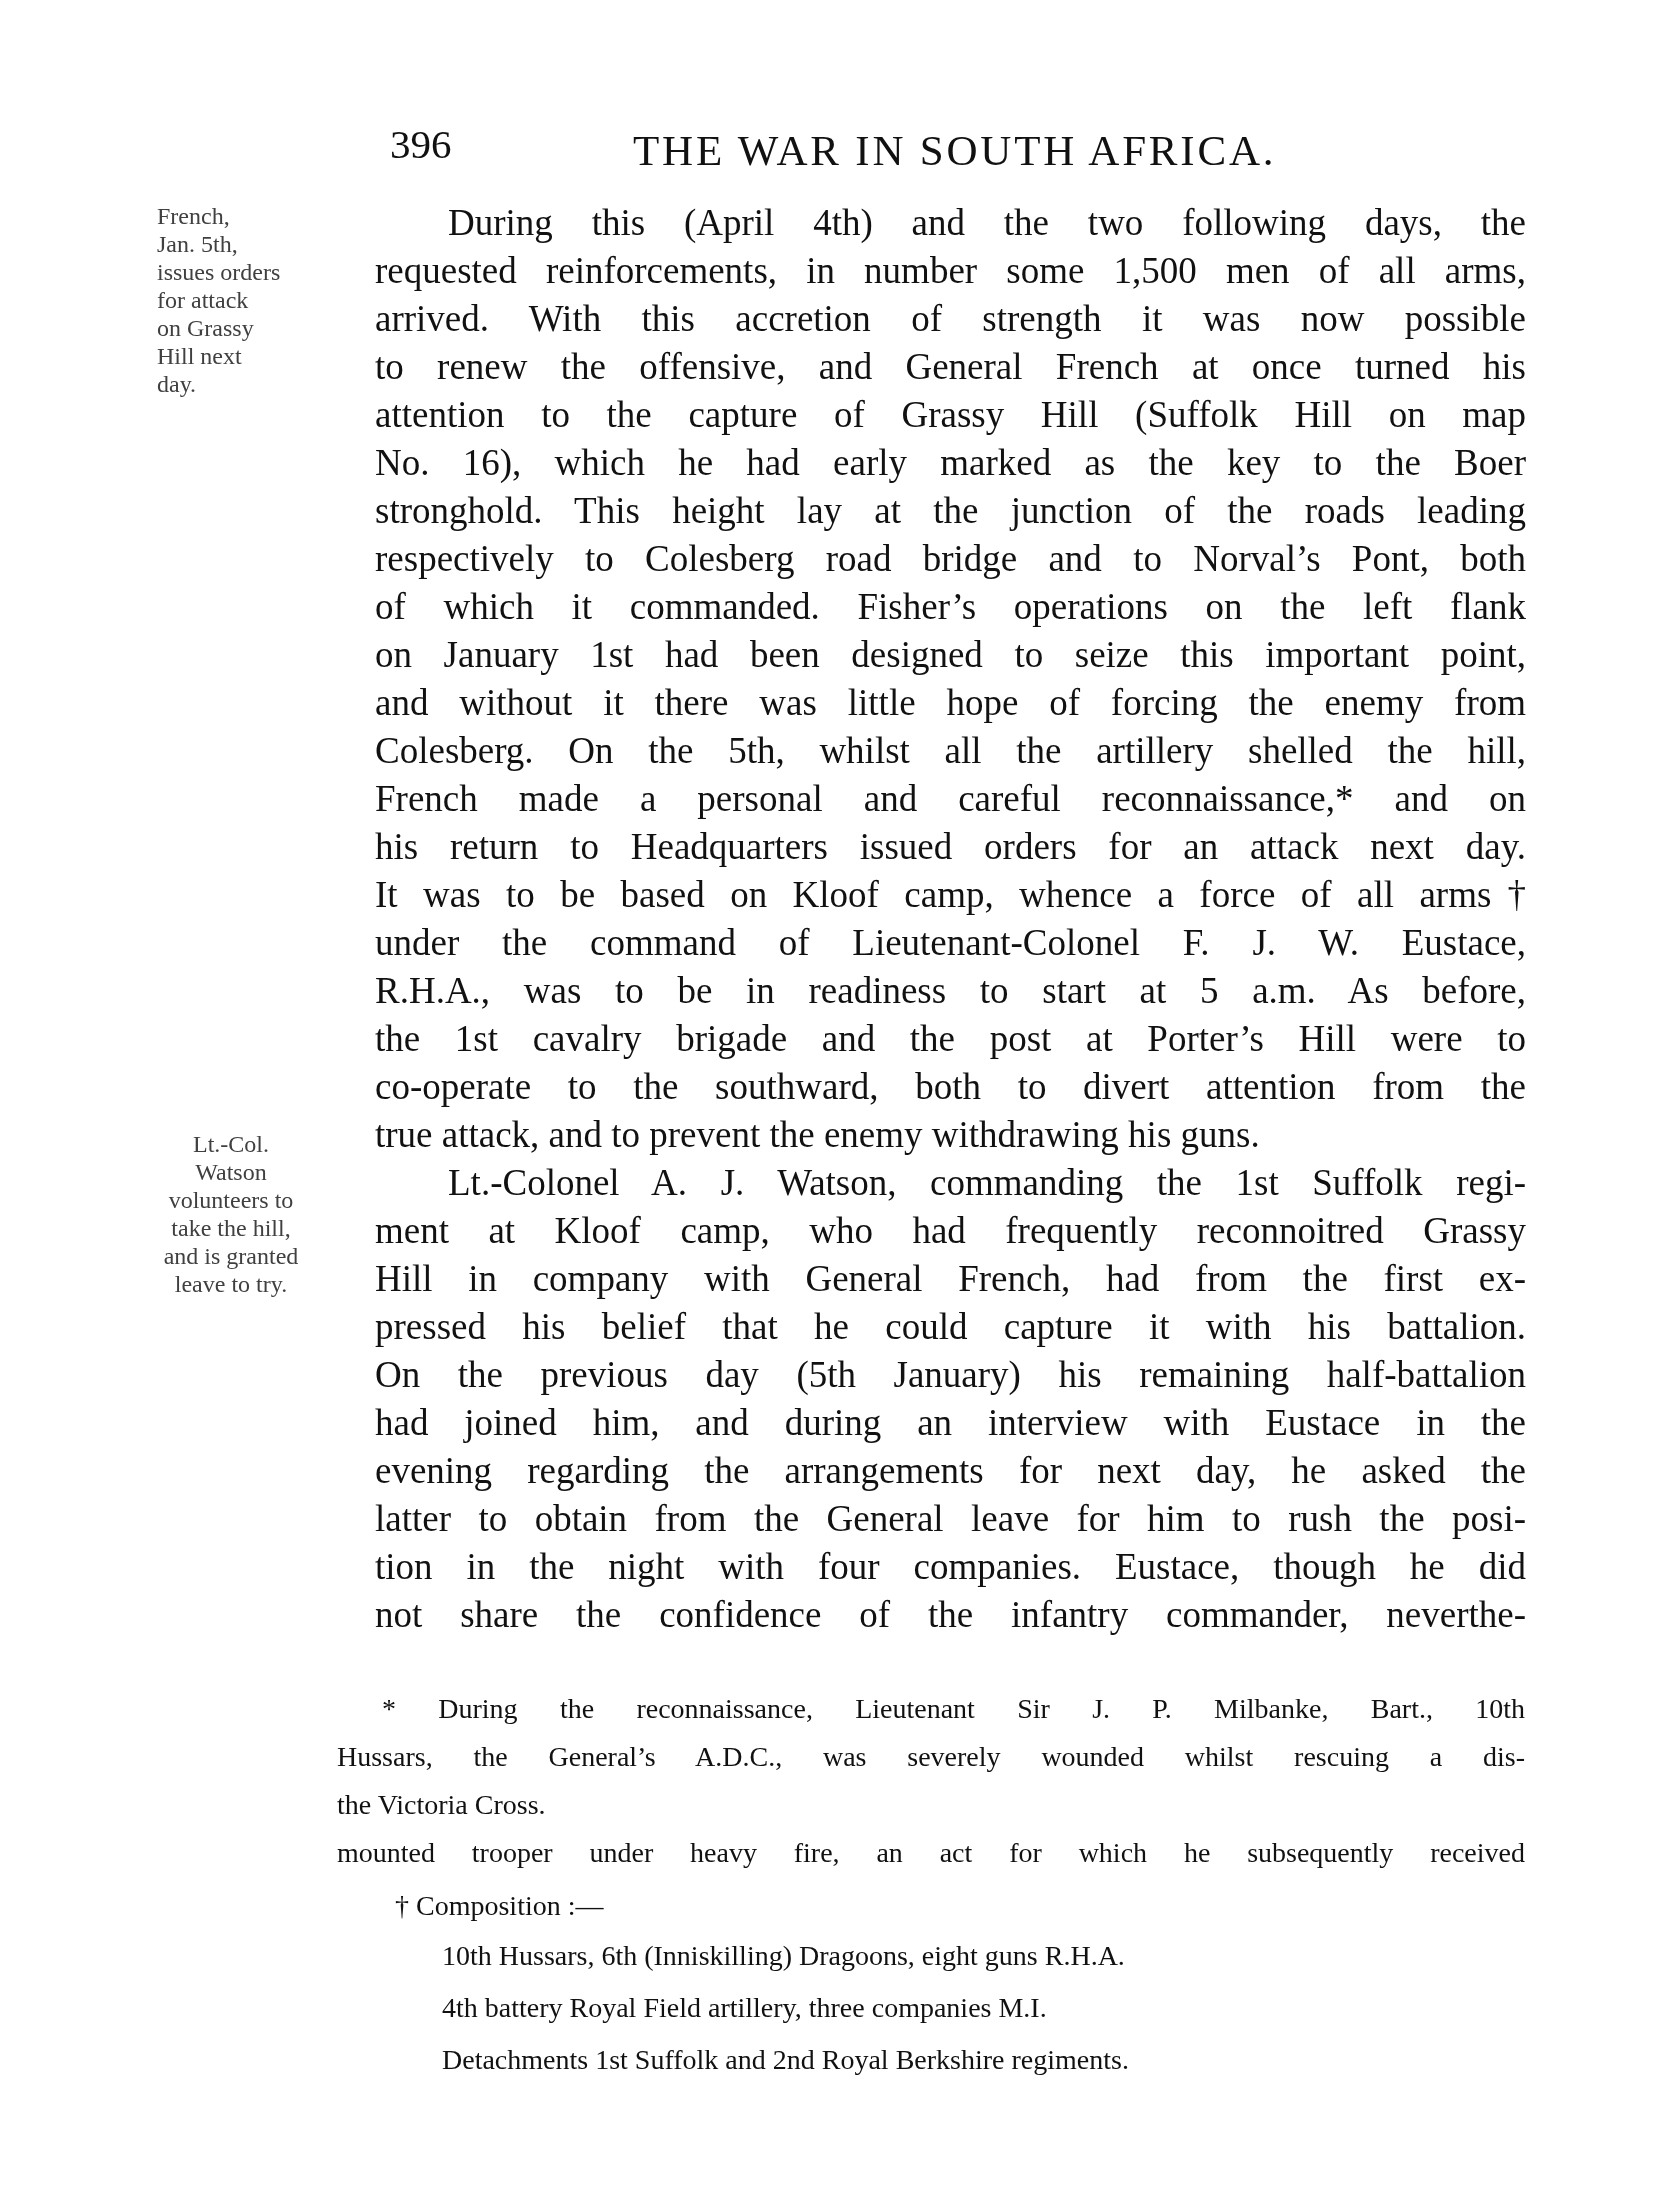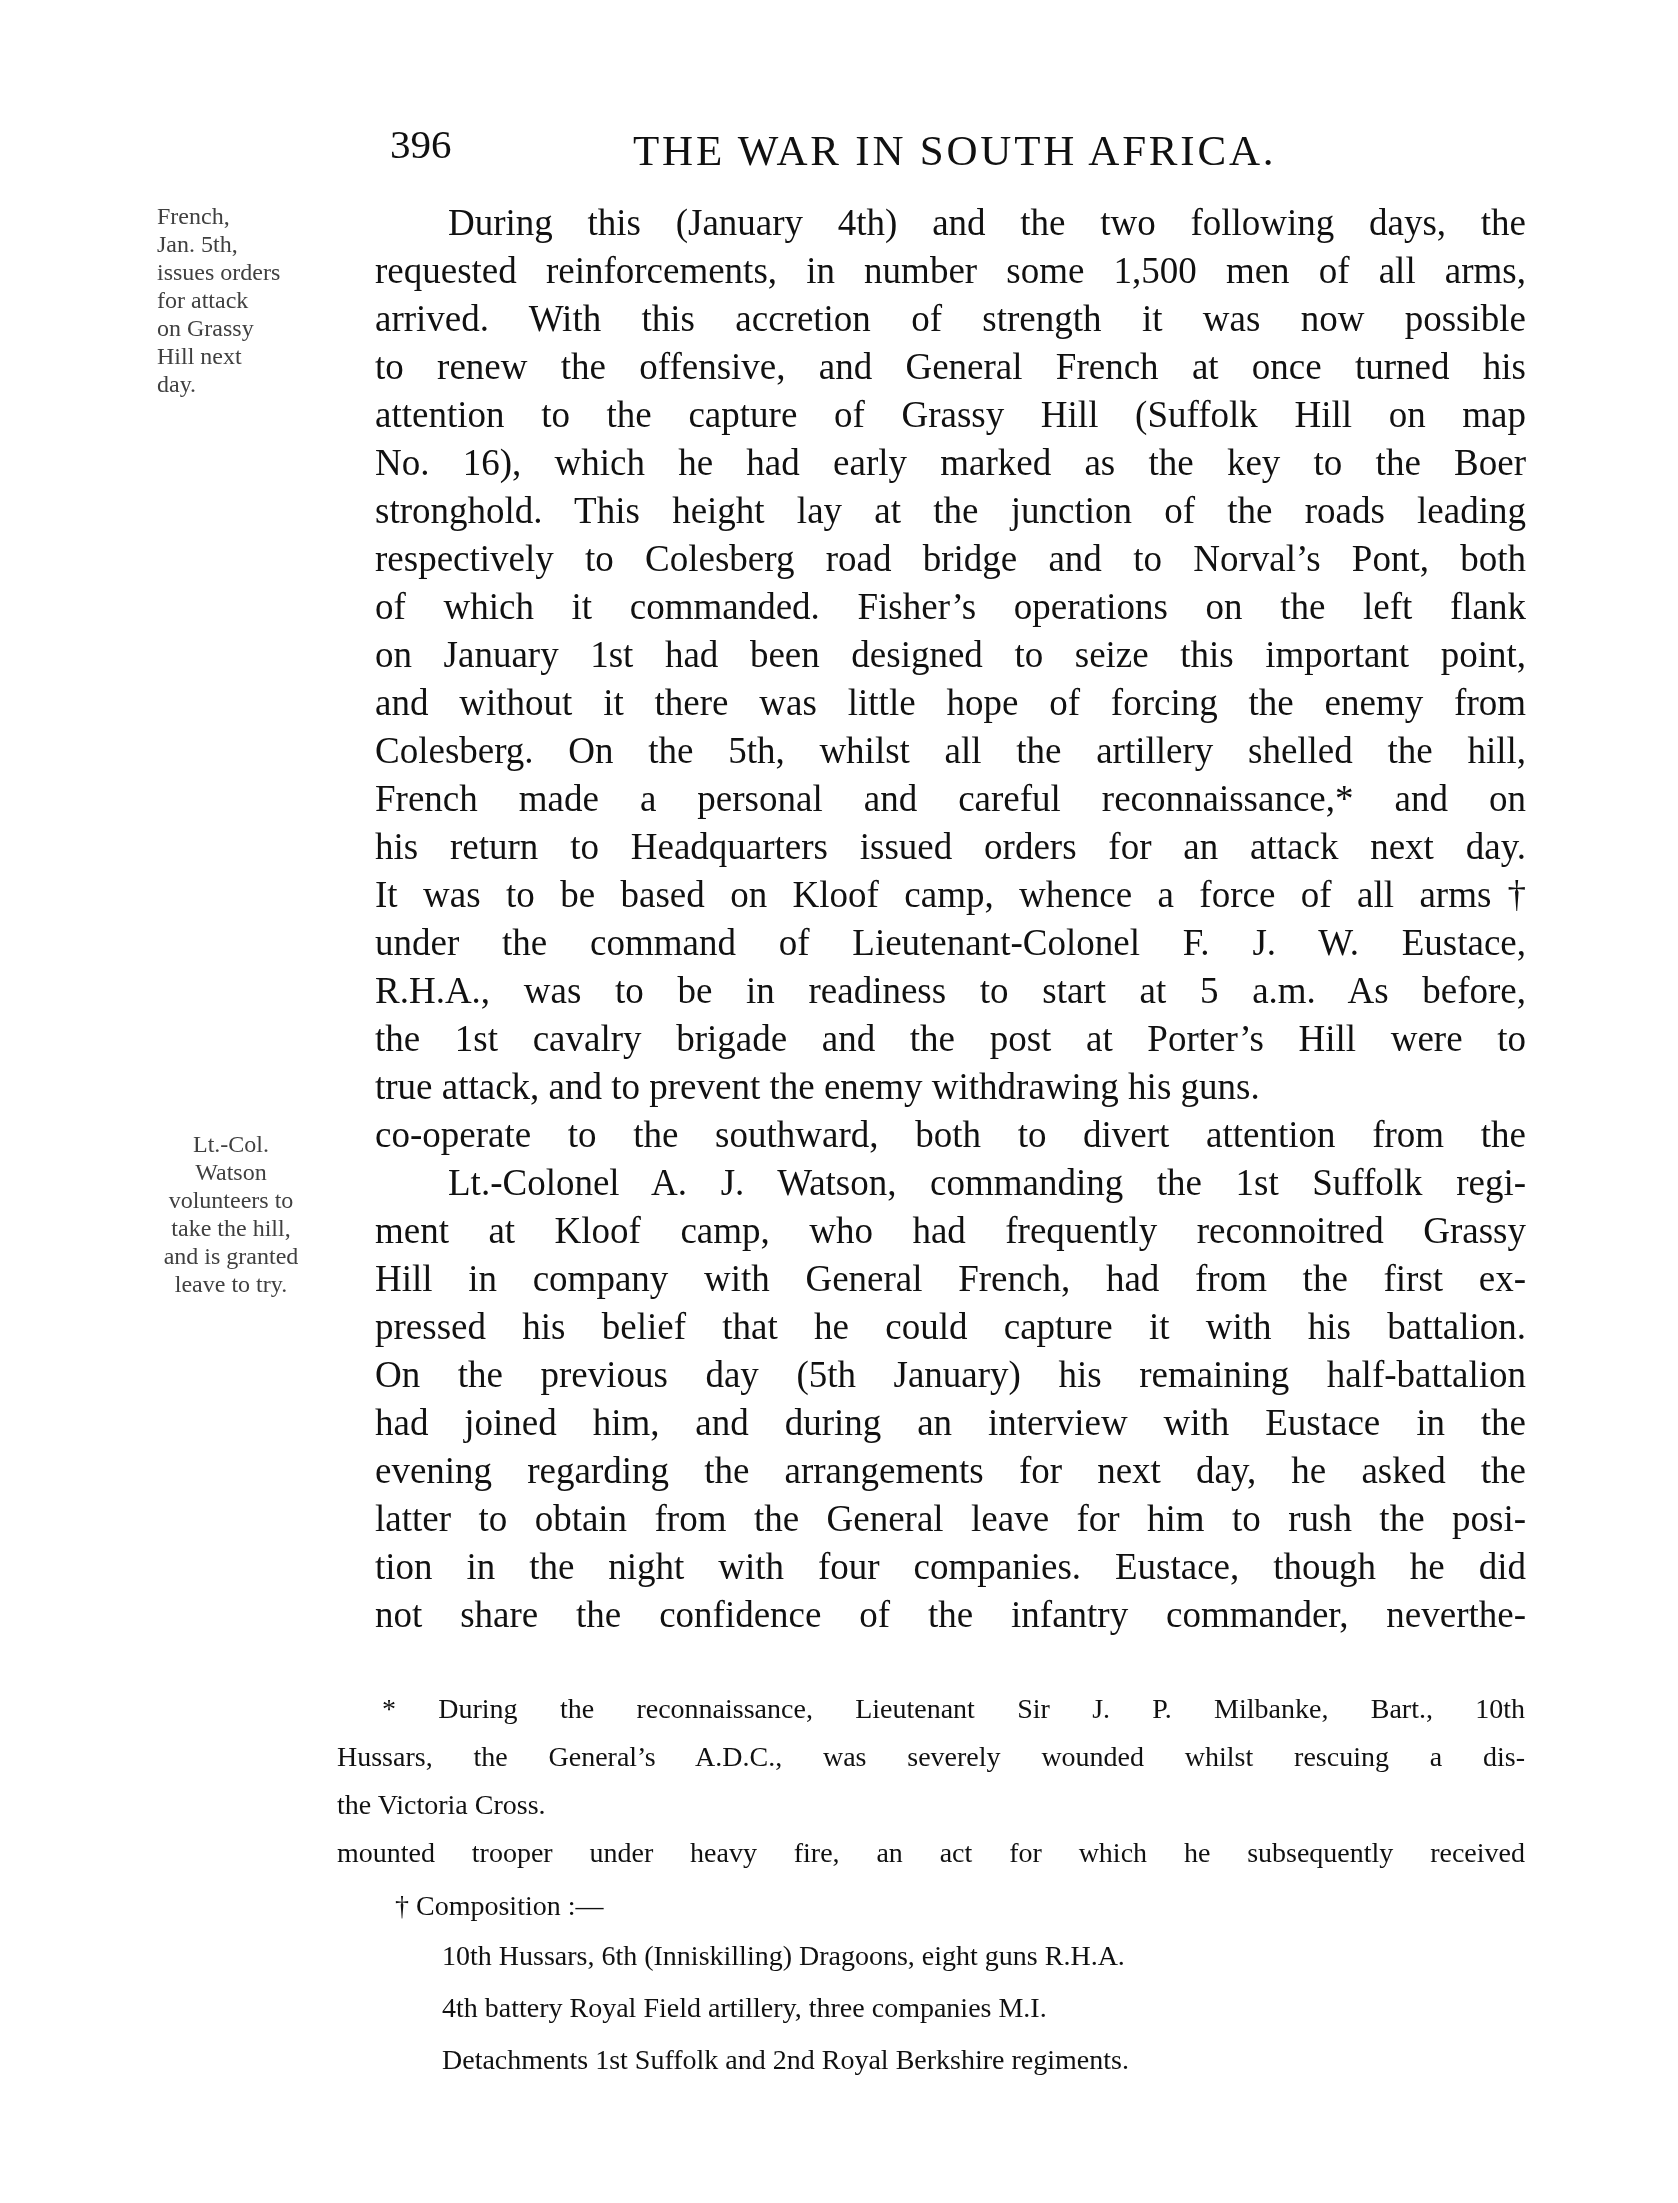--- a/index.html
+++ b/index.html
@@ -54,40 +54,40 @@
   <span class="sn-line">Lt.-Col.</span>
   <span class="sn-line">Watson</span>
   <span class="sn-line">volunteers to</span>
   <span class="sn-line">take the hill,</span>
   <span class="sn-line">and is granted</span>
   <span class="sn-line">leave to try.</span>
 </div>
 
 <div class="body-text">
   <div>
-    <span class="line indent">During this (January 4th) and the two following days, the</span>
+    <span class="line indent">During this (April 4th) and the two following days, the</span>
     <span class="line">requested reinforcements, in number some 1,500 men of all arms,</span>
     <span class="line">arrived.  With this accretion of strength it was now possible</span>
     <span class="line">to renew the offensive, and General French at once turned his</span>
     <span class="line">attention to the capture of Grassy Hill (Suffolk Hill on map</span>
     <span class="line">No. 16), which he had early marked as the key to the Boer</span>
     <span class="line">stronghold.  This height lay at the junction of the roads leading</span>
     <span class="line">respectively to Colesberg road bridge and to Norval’s Pont, both</span>
     <span class="line">of which it commanded.  Fisher’s operations on the left flank</span>
     <span class="line">on January 1st had been designed to seize this important point,</span>
     <span class="line">and without it there was little hope of forcing the enemy from</span>
     <span class="line">Colesberg.  On the 5th, whilst all the artillery shelled the hill,</span>
     <span class="line">French made a personal and careful reconnaissance,* and on</span>
     <span class="line">his return to Headquarters issued orders for an attack next day.</span>
     <span class="line">It was to be based on Kloof camp, whence a force of all arms†</span>
     <span class="line">under the command of Lieutenant-Colonel F. J. W. Eustace,</span>
     <span class="line">R.H.A., was to be in readiness to start at 5 a.m.  As before,</span>
     <span class="line">the 1st cavalry brigade and the post at Porter’s Hill were to</span>
+    <span class="line">co-operate to the southward, both to divert attention from the</span>
     <span class="line last">true attack, and to prevent the enemy withdrawing his guns.</span>
-    <span class="line">co-operate to the southward, both to divert attention from the</span>
   </div>
   <div>
     <span class="line indent">Lt.-Colonel A. J. Watson, commanding the 1st Suffolk regi-</span>
     <span class="line">ment at Kloof camp, who had frequently reconnoitred Grassy</span>
     <span class="line">Hill in company with General French, had from the first ex-</span>
     <span class="line">pressed his belief that he could capture it with his battalion.</span>
     <span class="line">On the previous day (5th January) his remaining half-battalion</span>
     <span class="line">had joined him, and during an interview with Eustace in the</span>
     <span class="line">evening regarding the arrangements for next day, he asked the</span>
     <span class="line">latter to obtain from the General leave for him to rush the posi-</span>

